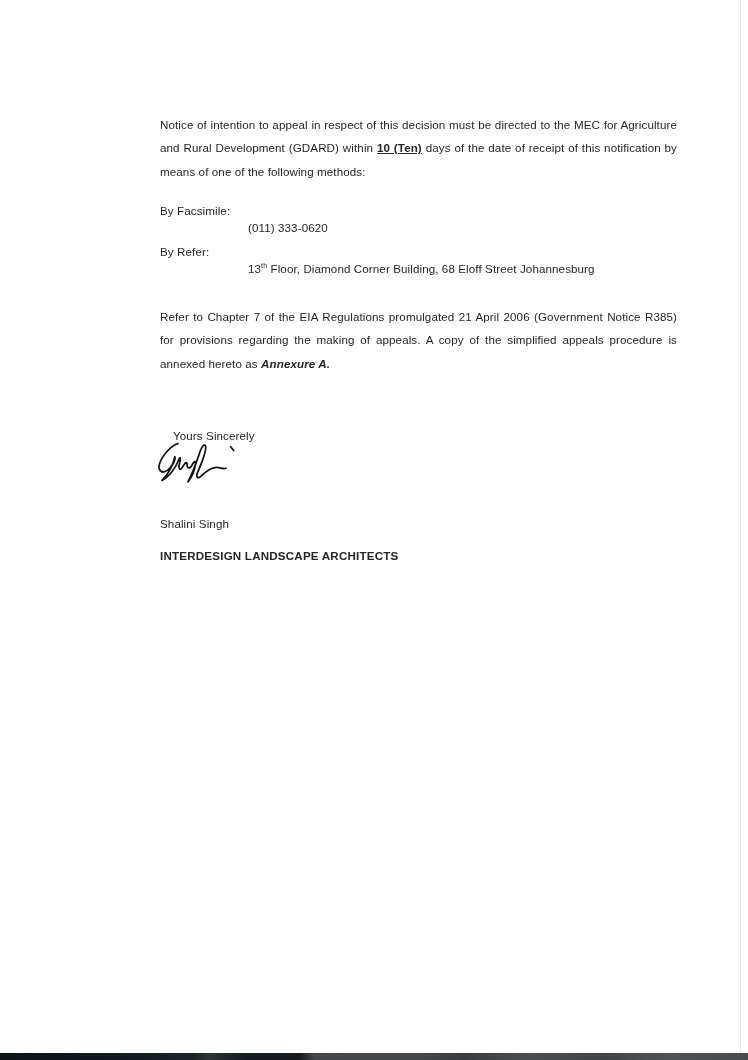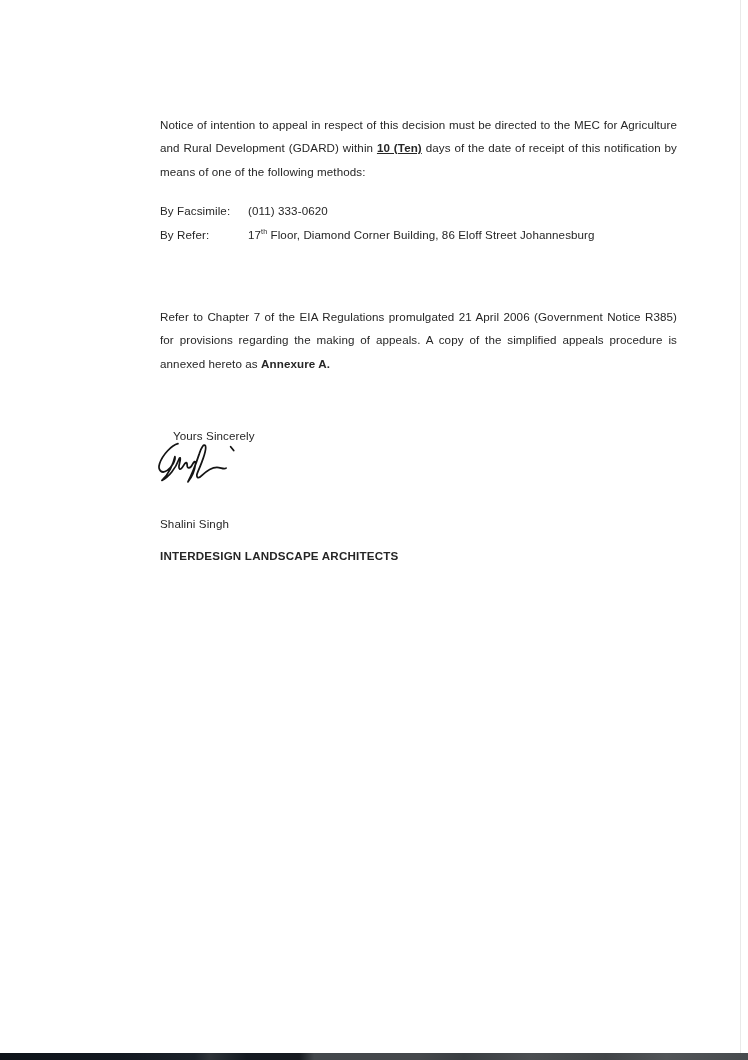--- a/index.html
+++ b/index.html
@@ -19,32 +19,33 @@
     position: absolute;
     left: 160px;
     width: 517px;
     font-size: 11.6px;
     line-height: 23.5px;
     letter-spacing: 0.1px;
   }
   .justify { text-align: justify; }
   .methods .methods-row { display: flex; }
   .methods .m-label { flex: 0 0 88px; }
-  .methods .m-value { flex: 1 1 auto; }
+  .methods .m-value { flex: 1 1 auto; margin-top: 17px; }
   sup.ord {
     font-size: 7px;
     line-height: 0;
     vertical-align: super;
   }
   .bold-underline {
     font-weight: bold;
     text-decoration: underline;
   }
   .bold-italic {
     font-weight: bold;
+    font-style: italic;
   }
   .company-line { font-weight: bold; letter-spacing: 0.2px; }
   .signature-wrap {
     position: absolute;
     left: 152px;
     top: 437px;
     width: 84px;
     height: 50px;
   }
   .page-edge-right {
@@ -73,21 +74,21 @@
 
 <p class="block justify" style="top:101px;"><span>Notice of intention to appeal in respect of this decision must be directed to the MEC for Agriculture and Rural Development (GDARD) within </span><span class="bold-underline">10 (Ten)</span><span> days of the date of receipt of this notification by means of one of the following methods:</span></p>
 
 <div class="block methods" style="top:199px;">
   <div class="methods-row">
     <span class="m-label">By Facsimile:</span>
     <span class="m-value">(011) 333-0620</span>
   </div>
   <div class="methods-row">
     <span class="m-label">By Refer:</span>
-    <span class="m-value"><span>17</span><sup class="ord">th</sup><span> Floor, Diamond Corner Building, 86 Eloff Street Johannesburg</span></span>
+    <span class="m-value"><span>13</span><sup class="ord">th</sup><span> Floor, Diamond Corner Building, 68 Eloff Street Johannesburg</span></span>
   </div>
 </div>
 
 <p class="block justify" style="top:293px;"><span>Refer to Chapter 7 of the EIA Regulations promulgated 21 April 2006 (Government Notice R385) for provisions regarding the making of appeals. A copy of the simplified appeals procedure is annexed hereto as </span><span class="bold-italic">Annexure A.</span></p>
 
 <p class="block" style="top:412px;margin-left:13px;">Yours Sincerely</p>
 
 <div class="signature-wrap">
   <svg width="84" height="50" viewBox="0 0 110 62" xmlns="http://www.w3.org/2000/svg" aria-hidden="true">
     <path d="M34,7 C26,9 14,21 10,33 C7,42 13,47 20,42 C27,37 31,28 30,24

